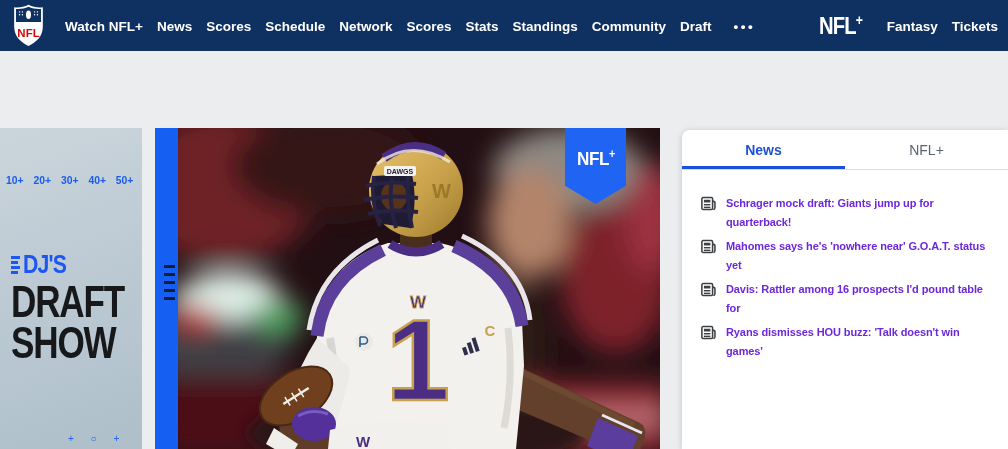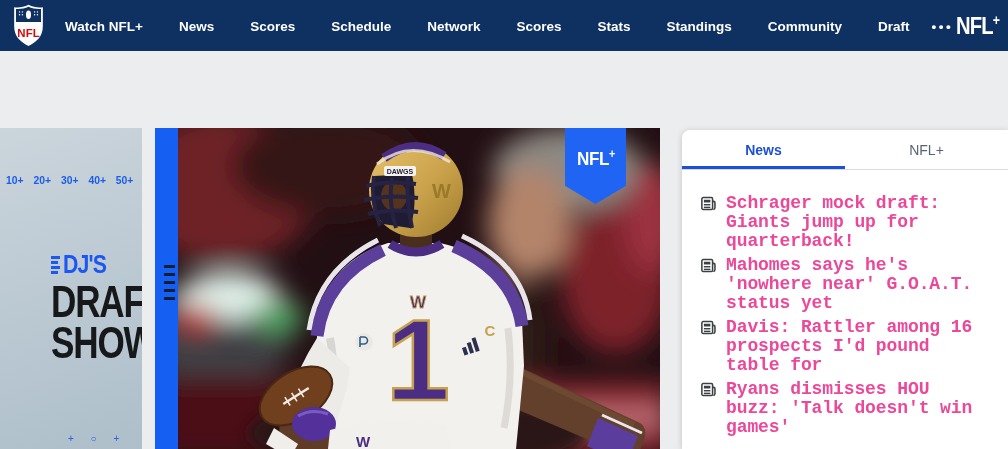--- a/index.html
+++ b/index.html
@@ -3,35 +3,35 @@
 <meta charset="utf-8">
 <style>
   * { box-sizing: border-box; margin: 0; padding: 0; }
   html,body { width:1008px; height:449px; overflow:hidden; }
   body { font-family:"Liberation Sans", sans-serif; background:#ebedee; position:relative; }
 
   
   .header { position:absolute; left:0; top:0; width:1008px; height:51px;
             background:#0e3161; display:flex; align-items:center; padding:0 10px; z-index:5; }
   .shield { width:33px; height:43px; margin:0 20px 0 2px; flex:none; cursor:pointer; }
-  .nav { display:flex; align-items:flex-end; list-style:none; gap:36px; }
+  .nav { display:flex; align-items:flex-end; list-style:none; gap:14px; }
   .nav a { color:#fff; font-size:13.5px; font-weight:700; text-decoration:none; white-space:nowrap; cursor:pointer; }
   .more-btn { color:#fff; font-size:11px; letter-spacing:2.5px; font-weight:700; cursor:pointer; margin-left:-4px; }
   .hdr-right { margin-left:auto; display:flex; align-items:center; gap:21px; }
   .nflplus-word { color:#fff; font-weight:800; font-size:23px; letter-spacing:-1px;
                   transform:scaleX(.88); display:inline-block; cursor:pointer; }
   .nflplus-word .plus { font-size:14px; vertical-align:9px; letter-spacing:0; }
 
   
   .hero { position:absolute; left:0; top:128px; width:660px; height:321px; cursor:pointer; }
   .panel { position:absolute; left:0; top:0; width:142px; height:100%;
            background:linear-gradient(160deg,#cbd5dc 0%,#bac8d2 55%,#aebfca 100%); overflow:hidden; }
   .yards { position:absolute; left:6px; top:46px; display:flex; gap:11px;
            color:#1b5ce8; font-weight:700; font-size:11.5px; transform:scaleX(.9); transform-origin:left; white-space:nowrap; }
-  .show-title { position:absolute; left:11px; top:122px;margin-left:40px; }
+  .show-title { position:absolute; left:11px; top:122px; }
   .djs-row { display:flex; align-items:center; gap:3px; margin-bottom:3px; }
   .djs-bars { display:inline-flex; flex-direction:column; gap:2px; }
   .djs-bars i { display:block; height:3px; background:#1b57f0; }
   .djs-bars i:nth-child(1){ width:9px; } .djs-bars i:nth-child(2){ width:7px; }
   .djs-bars i:nth-child(3){ width:9px; } .djs-bars i:nth-child(4){ width:7px; }
   .djs-text { color:#1b57f0; font-size:25px; font-weight:800; letter-spacing:-1px;
               transform:scaleX(.85); transform-origin:left; display:inline-block; }
   .big-line { font-size:45px; font-weight:800; color:#17181a; line-height:.9; letter-spacing:-1.5px;
               transform:scaleX(.78); transform-origin:left; display:block; }
   .pattern { position:absolute; left:68px; top:246px; color:#2563eb; font-size:10px;
@@ -52,21 +52,21 @@
   
   .card { position:absolute; left:682px; top:130px; width:326px; height:319px; background:#fff;
           border-radius:8px 0 0 0; box-shadow:0 1px 6px rgba(0,0,0,.18); overflow:hidden; }
   .tabs { display:flex; height:40px; border-bottom:1px solid #d8dce0; }
   .tab { flex:1; display:flex; align-items:center; justify-content:center;
          font-size:14px; color:#5a6470; cursor:pointer; }
   .tab.active { color:#1d50d9; font-weight:700; box-shadow:inset 0 -3px 0 #1d50d9; }
   .news-list { padding:24px 20px 0 18px; }
   .news-item { display:flex; gap:9px; margin-bottom:5px; cursor:pointer; }
   .news-item svg { flex:none; margin-top:1px; }
-  .news-item span { font-size:18px; font-weight:700; color:#ec4899; line-height:19px; letter-spacing:-.1px;font-family:Liberation Mono, monospace; }
+  .news-item span { font-size:11px; font-weight:700; color:#6d28d9; line-height:19px; letter-spacing:-.1px; }
 </style>
 </head>
 <body>
 
 <div class="header">
   <svg class="shield" viewBox="0 0 90 120">
     <path d="M45 2 C32 9 16 11 5 9 L5 62 C5 92 24 106 45 117 C66 106 85 92 85 62 L85 9 C74 11 58 9 45 2 Z" fill="#fff"></path>
     <path d="M45 8 C35 13 21 15 10 14 L10 50 L80 50 L80 14 C69 15 55 13 45 8 Z" fill="#0e3161"></path>
     <g fill="#fff">
       <circle cx="20" cy="22" r="2"></circle>

